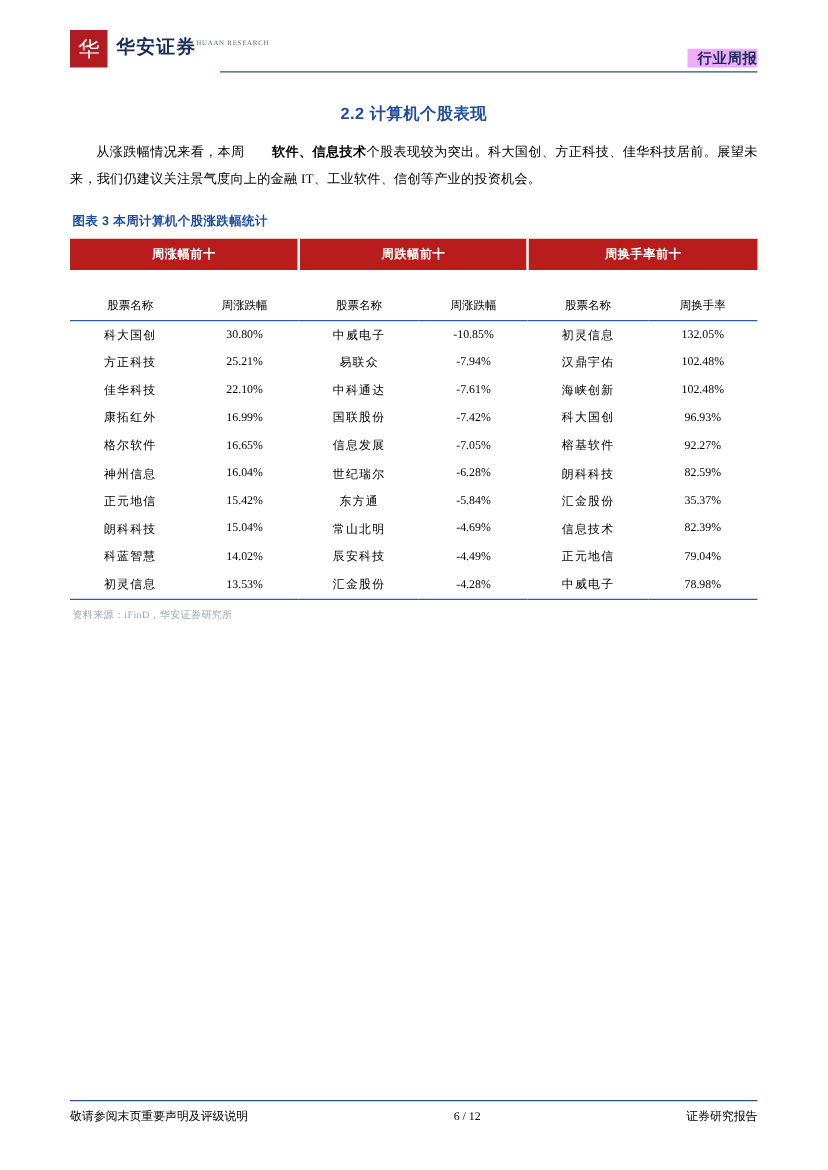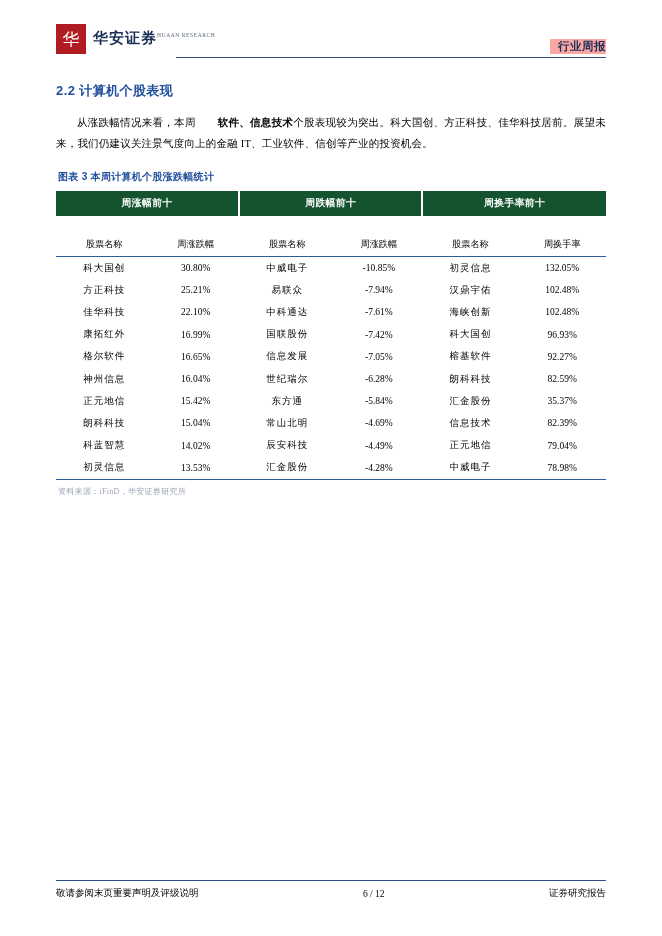--- a/index.html
+++ b/index.html
@@ -72,36 +72,37 @@
     bottom: 14px;
     border-bottom: 1px solid #2f4f86;
   }
   .header-label {
     position: absolute;
     right: 0;
     bottom: 18px;
     font-size: 11.5px;
     color: #1a2f55;
     font-weight: bold;
-    background: #fca5a5;
+    background: #f0abfc;
     padding-left: 8px;
     letter-spacing: 0.5px;
   }
 
   
   .content {
     margin-top: 8px;
   }
   h2.section-title {
     font-size: 13px;
     color: #1f4e9c;
     font-weight: bold;
     margin: 10px 0 12px 0;
     letter-spacing: 0.4px;
     font-family: "Liberation Sans", sans-serif;
+    text-align: center;
   }
   p.para {
     font-size: 10.5px;
     line-height: 21px;
     text-align: justify;
     margin: 0 0 6px 0;
     text-indent: 21px;
     letter-spacing: 0.2px;
   }
   p.para b {
@@ -119,21 +120,21 @@
   }
 
   
   table.stock-table {
     border-collapse: collapse;
     width: 100%;
     font-size: 9.5px;
     table-layout: fixed;
   }
   table.stock-table thead.grp th {
-    background: #14532d;
+    background: #b91c1c;
     color: #ffffff;
     font-weight: bold;
     font-size: 9.8px;
     padding: 6px 0;
     letter-spacing: 0.4px;
     border: none;
   }
   table.stock-table thead.grp th.sep {
     border-left: 2px solid #ffffff;
   }

